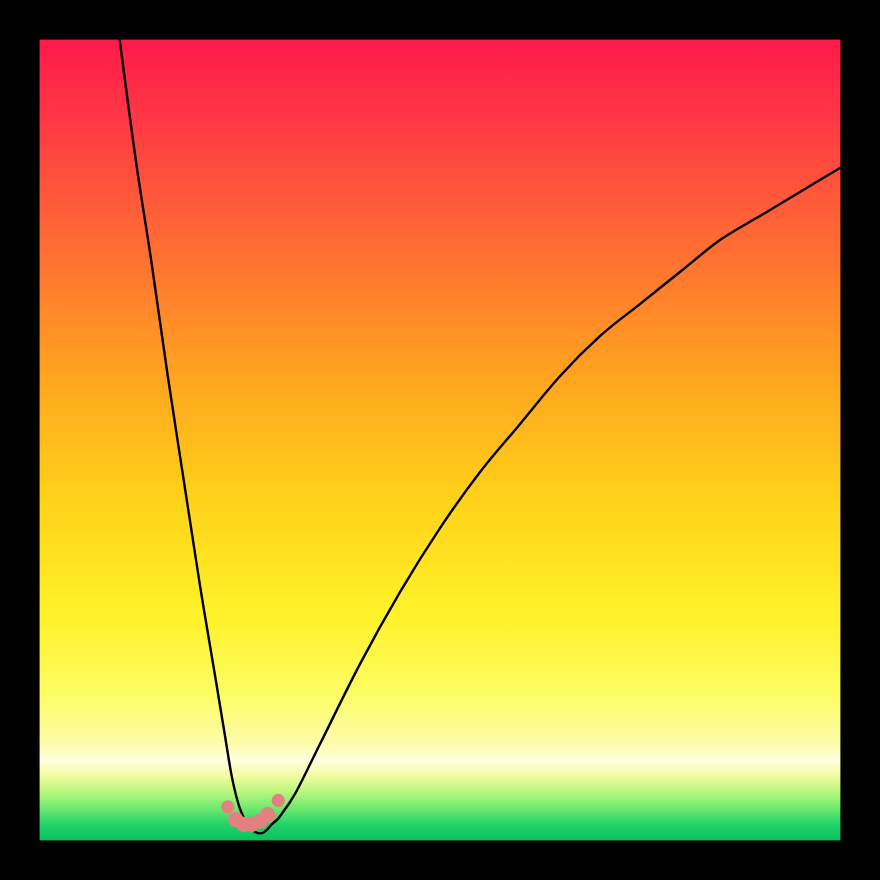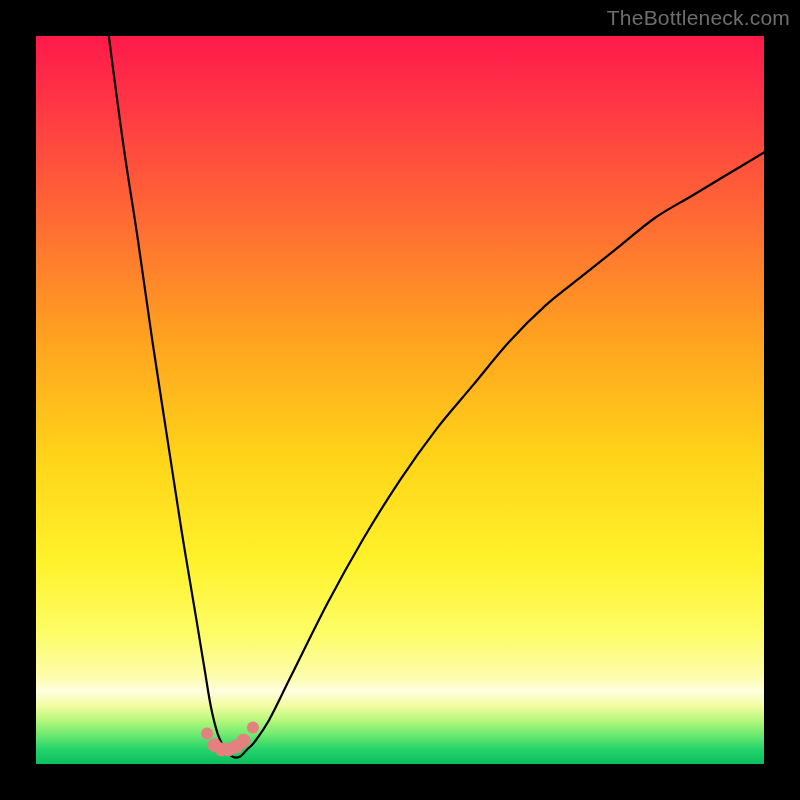--- a/index.html
+++ b/index.html
@@ -63,21 +63,20 @@
     font-size: 21px;
     font-weight: 400;
     letter-spacing: 0.2px;
     user-select: none;
   }
 </style>
 </head>
 <body>
 
 <div id="container">
-  <div id="watermark">TheBottleneck.com</div>
   <div id="plot-area">
     <div id="gradient-bg"></div>
     <svg class="curve" viewBox="0 0 728 728">
       <path id="curve-path" fill="none" stroke="#000000" stroke-width="2.2" stroke-linecap="round" d="M72.8 0.0 C75.2 18.2,82.5 75.2,87.4 109.2 C92.2 143.2,97.1 171.1,101.9 203.8 C106.8 236.6,111.6 273.0,116.5 305.8 C121.3 338.5,126.2 368.9,131.0 400.4 C135.9 431.9,140.7 464.7,145.6 495.0 C150.5 525.4,156.5 560.6,160.2 582.4 C163.8 604.2,165.0 611.5,167.4 626.1 C169.9 640.6,172.3 657.6,174.7 669.8 C177.1 681.9,179.6 691.6,182.0 698.9 C184.4 706.2,186.9 709.8,189.3 713.4 C191.7 717.1,194.1 719.5,196.6 720.7 C199.0 721.9,201.4 721.9,203.8 720.7 C206.3 719.5,208.7 715.9,211.1 713.4 C213.5 711.0,214.8 711.0,218.4 706.2 C222.0 701.3,226.9 695.2,233.0 684.3 C239.0 673.4,245.1 660.1,254.8 640.6 C264.5 621.2,279.1 590.9,291.2 567.8 C303.3 544.8,315.5 522.9,327.6 502.3 C339.7 481.7,351.9 462.3,364.0 444.1 C376.1 425.9,388.3 408.9,400.4 393.1 C412.5 377.3,424.7 364.0,436.8 349.4 C448.9 334.9,461.1 319.1,473.2 305.8 C485.3 292.4,497.5 280.3,509.6 269.4 C521.7 258.4,533.9 249.9,546.0 240.2 C558.1 230.5,570.3 220.8,582.4 211.1 C594.5 201.4,606.7 190.5,618.8 182.0 C630.9 173.5,643.1 167.4,655.2 160.2 C667.3 152.9,679.5 145.6,691.6 138.3 C703.7 131.0,721.9 120.1,728.0 116.5"></path>
       <g id="marker-group">
           <circle cx="171.1" cy="697.4" r="6" fill="#e58080"></circle>
           <circle cx="178.4" cy="709.1" r="7" fill="#e58080"></circle>
           <circle cx="185.6" cy="713.4" r="7" fill="#e58080"></circle>
           <circle cx="192.9" cy="713.4" r="7" fill="#e58080"></circle>
           <circle cx="200.2" cy="710.5" r="7" fill="#e58080"></circle>

